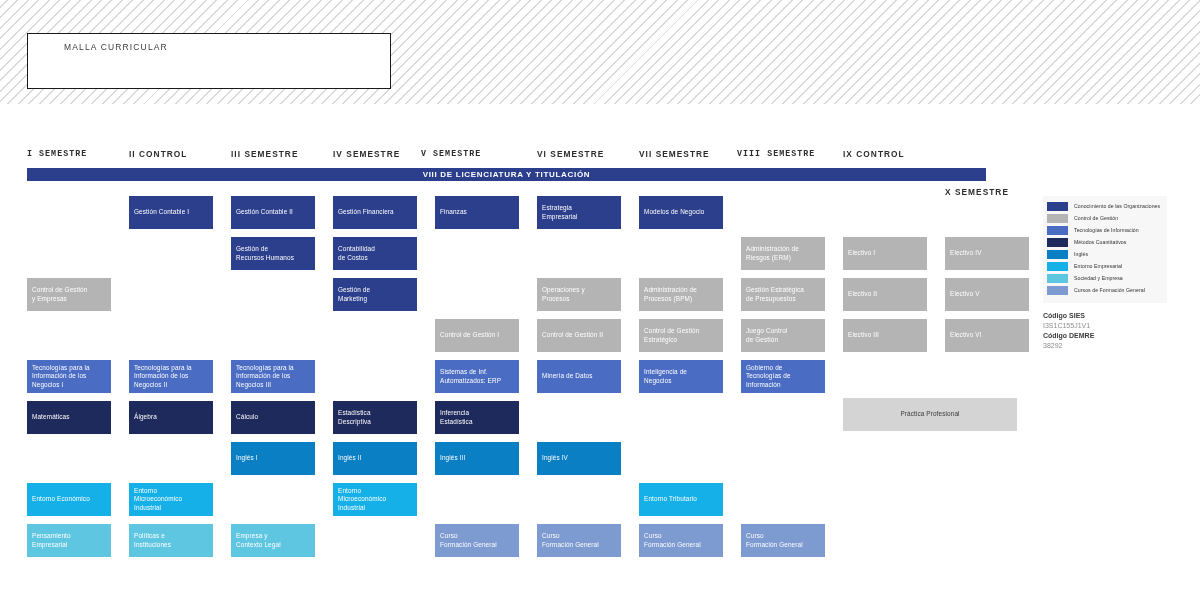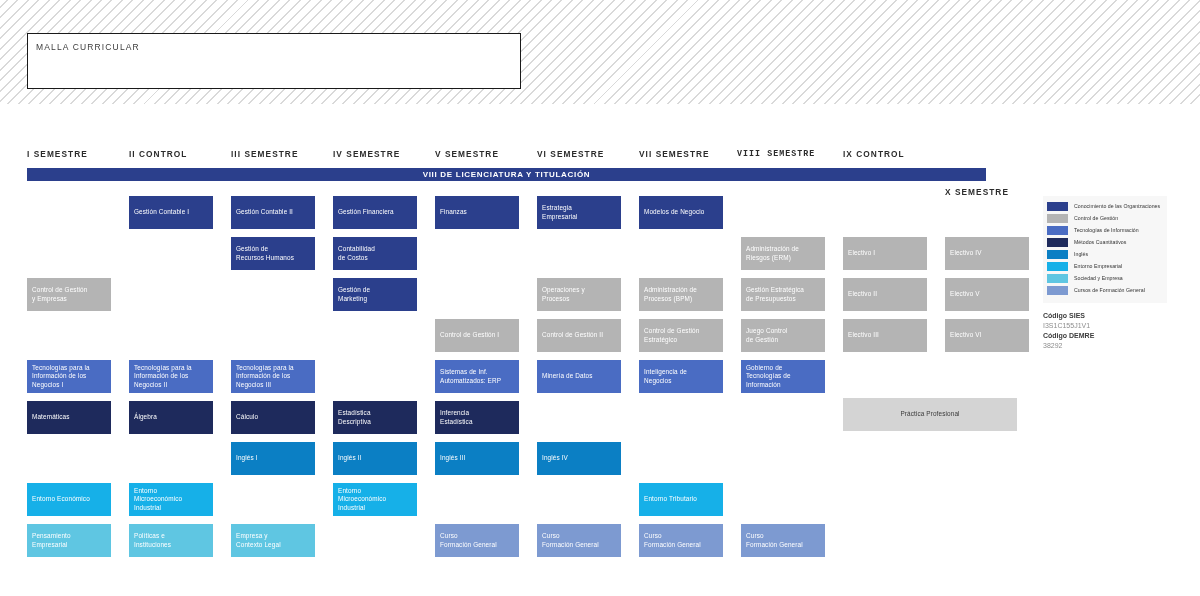--- a/index.html
+++ b/index.html
@@ -26,25 +26,25 @@
         -45deg,
         #ffffff 0px, #ffffff 6px,
         #d9d9d9 6px, #d9d9d9 7.4px);
     background-color: #ffffff;
   }
 
   
   #title-block {
     position: absolute;
     left: 27px; top: 33px;
-    width: 494px; height: 56px;
+    width: 364px; height: 56px;
     background: #ffffff;
     border: 1.6px solid #1a1a1a;
     box-sizing: border-box;
-    padding: 9px 0 0 8px;
+    padding: 9px 0 0 36px;
   }
   #title-kicker {
     font-size: 8.5px;
     letter-spacing: 1.15px;
     color: #3b3b3b;
     font-weight: 400;
     line-height: 1;
     margin-bottom: 5px;
   }
   #title-main {
@@ -166,25 +166,25 @@
 </head>
 <body>
 
 <div id="hatch-band"></div>
 
 <div id="title-block">
   <div id="title-kicker">MALLA CURRICULAR</div>
 </div>
 
 <div id="semester-headers">
-    <div class="sem-head" style="left: 27px; top: 150px;">I SEMESTRE</div>
+    <div class="sem-head" style="left: 27px; top: 150px; font-family: Liberation Mono, monospace;">I SEMESTRE</div>
     <div class="sem-head" style="left: 129px; top: 150px;">II CONTROL</div>
     <div class="sem-head" style="left: 231px; top: 150px;">III SEMESTRE</div>
     <div class="sem-head" style="left: 333px; top: 150px;">IV SEMESTRE</div>
-    <div class="sem-head" style="left: 435px; top: 150px;">V SEMESTRE</div>
+    <div class="sem-head" style="left: 421px; top: 150px; font-family: Liberation Mono, monospace;">V SEMESTRE</div>
     <div class="sem-head" style="left: 537px; top: 150px;">VI SEMESTRE</div>
     <div class="sem-head" style="left: 639px; top: 150px;">VII SEMESTRE</div>
     <div class="sem-head" style="left: 737px; top: 150px; font-family: Liberation Mono, monospace;">VIII SEMESTRE</div>
     <div class="sem-head" style="left: 843px; top: 150px;">IX CONTROL</div>
     <div class="sem-head" style="left: 945px; top: 150px; margin-top: 38px;">X SEMESTRE</div>
   </div>
 
 <div id="cycle-bar">
   <span>VIII DE LICENCIATURA Y TITULACIÓN</span>
 </div>

